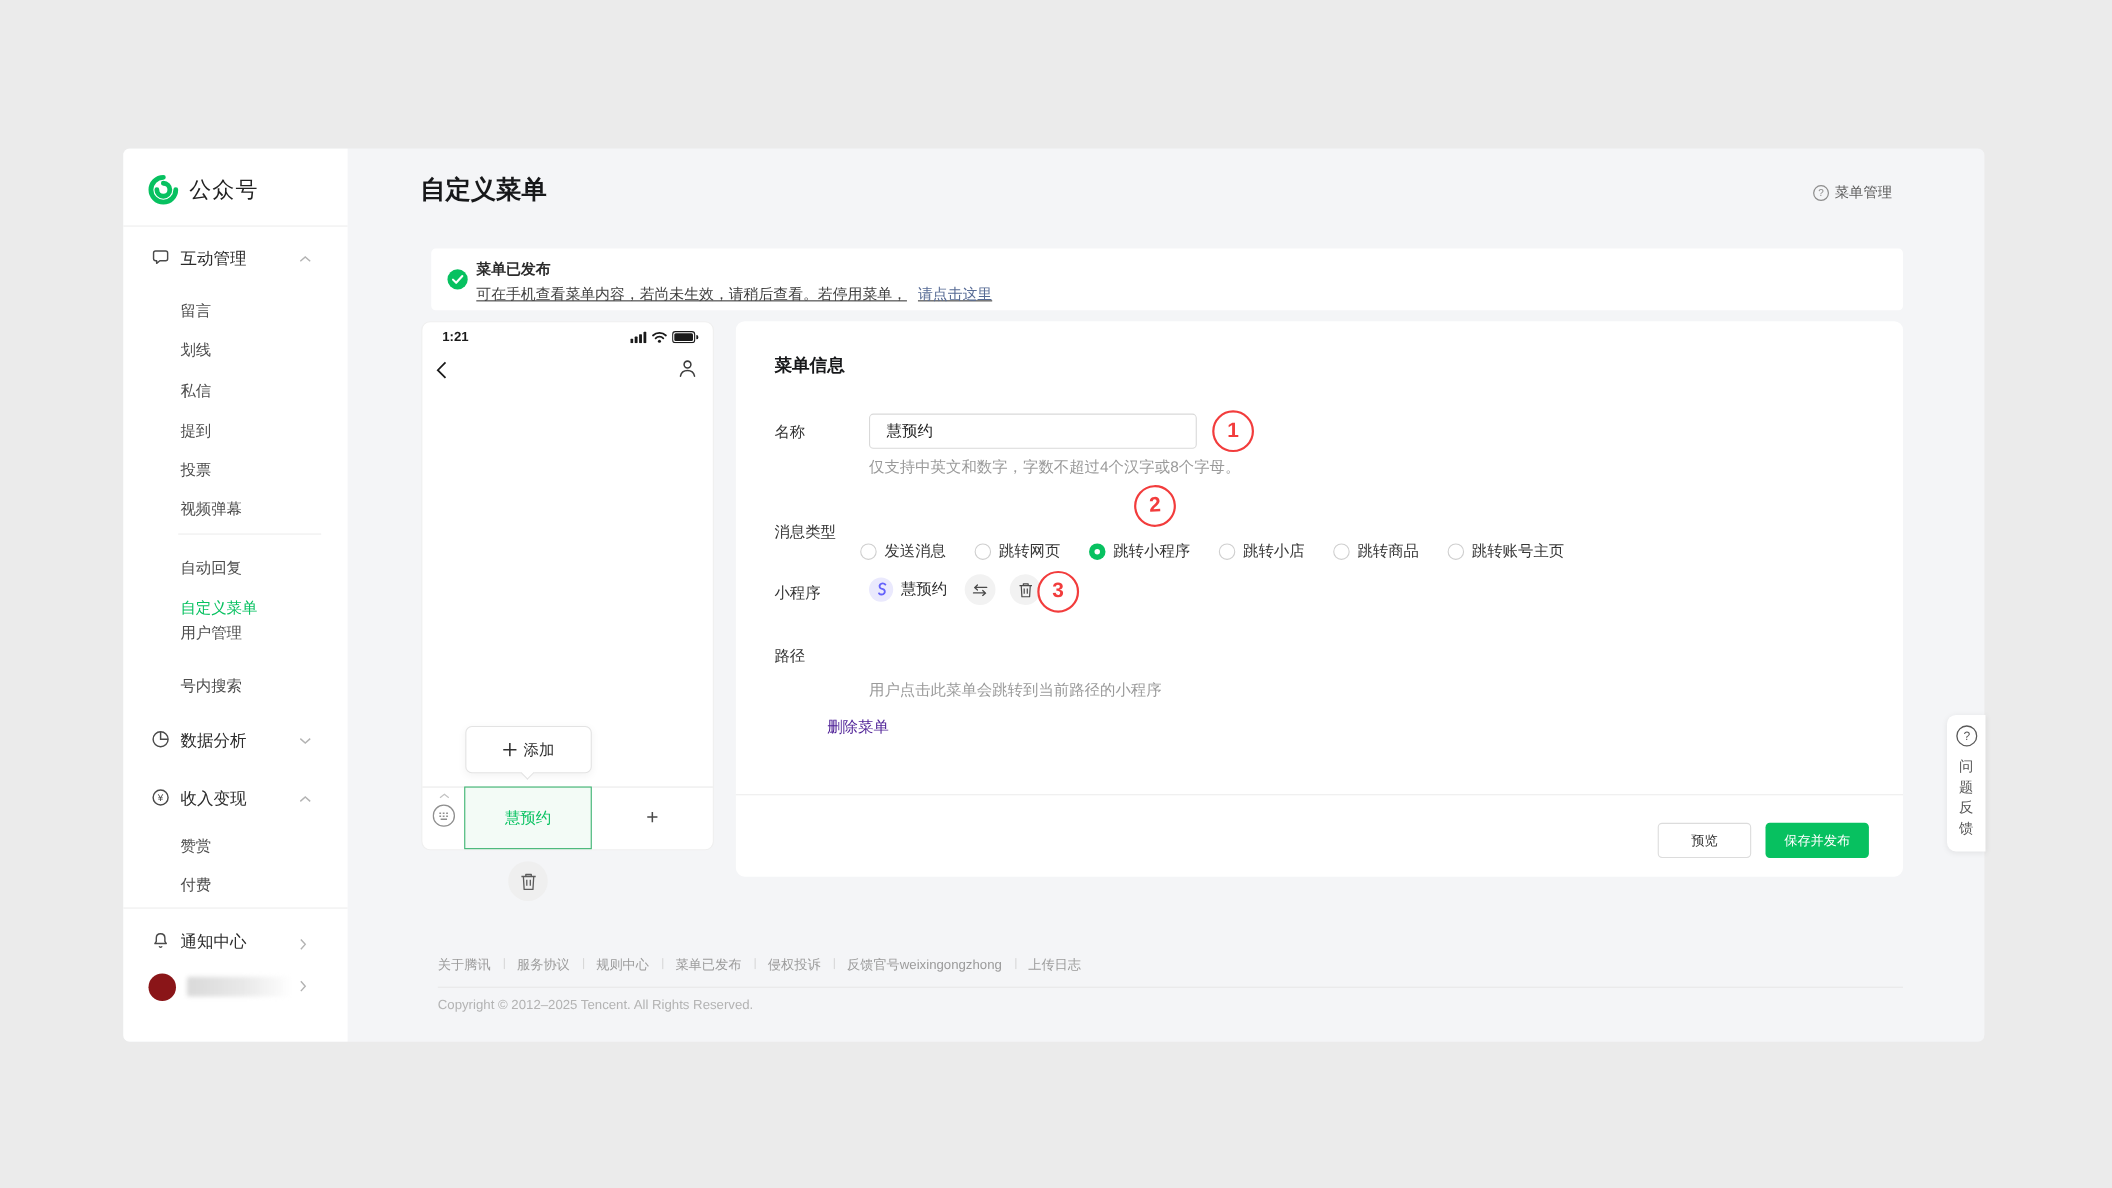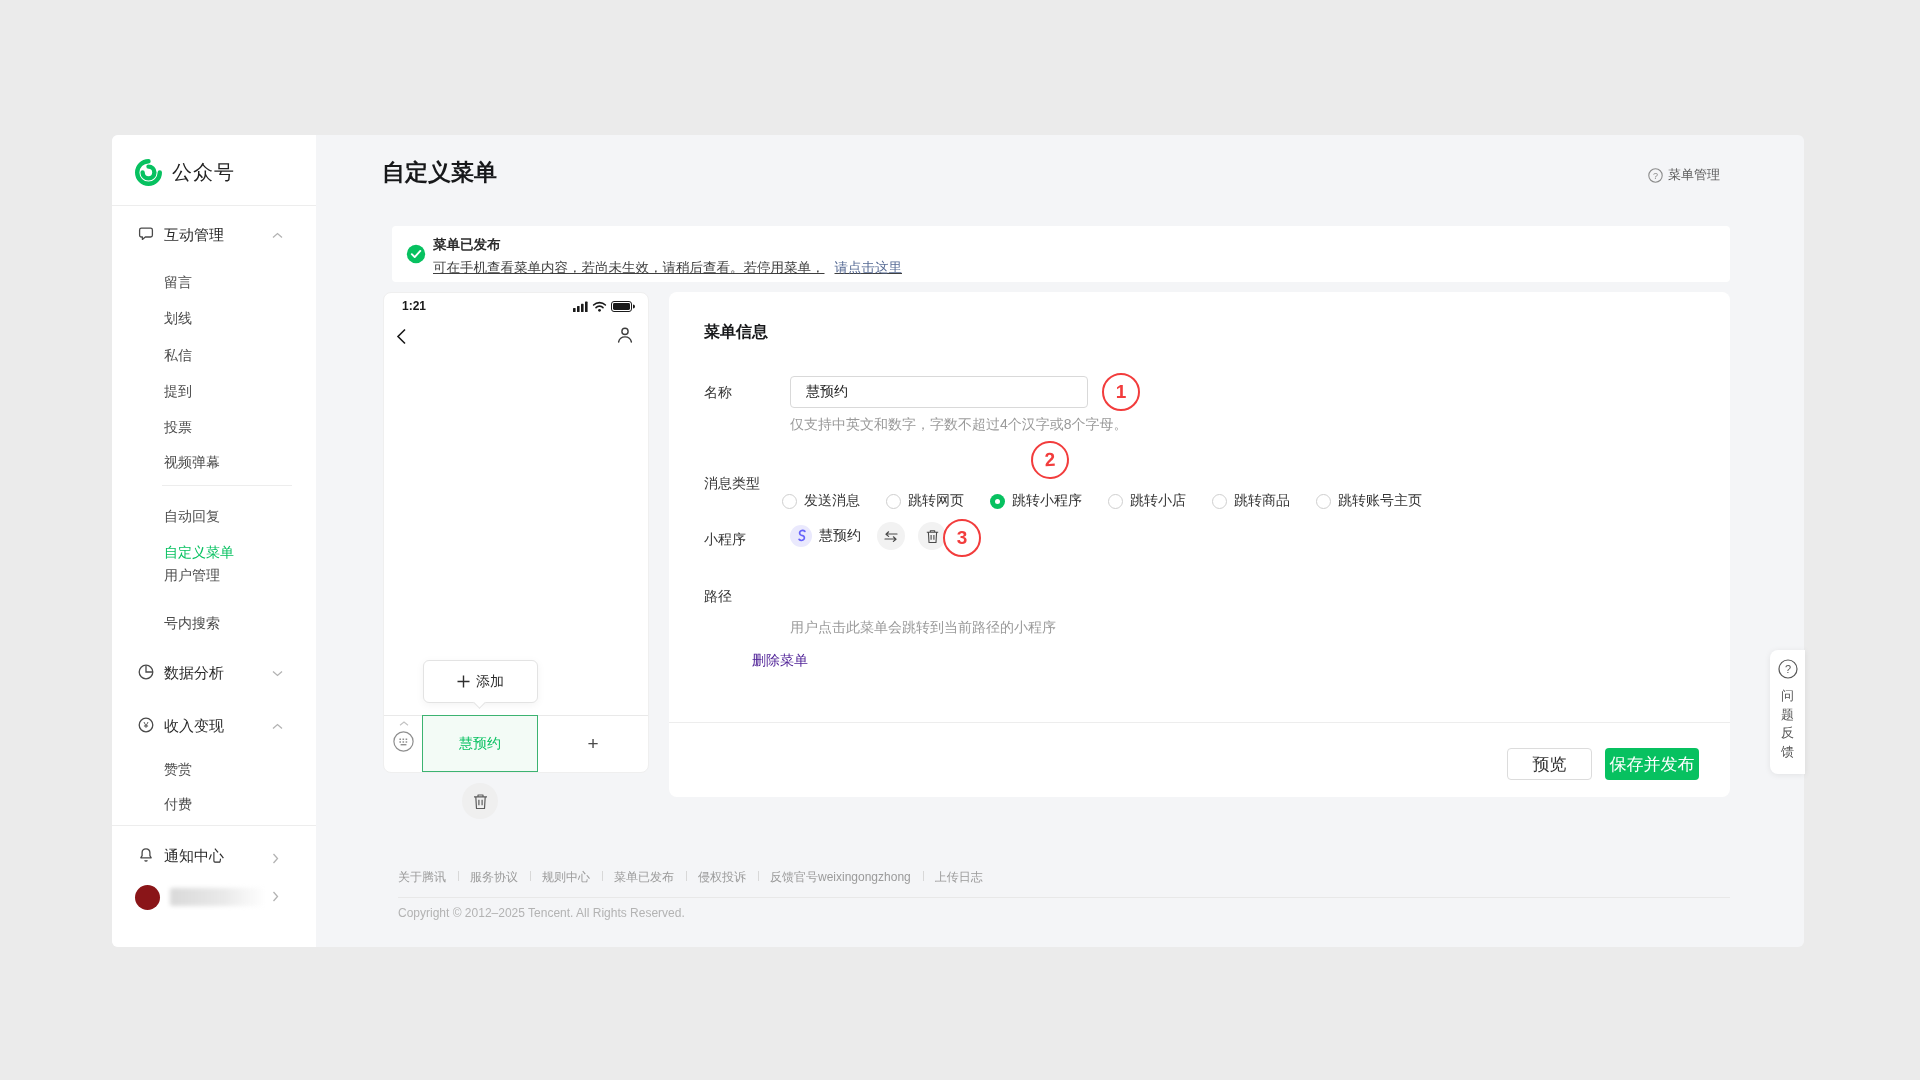--- a/index.html
+++ b/index.html
@@ -87,21 +87,21 @@
               border-radius:50%; background:#fff; }
   .mp-row { position:absolute; left:121px; top:230px; display:flex; align-items:center; }
   .mp-icon { width:22px; height:22px; border-radius:50%; background:#eae9fd; display:flex;
              align-items:center; justify-content:center; }
   .mp-name { font-size:14px; color:#2b2b2b; margin:0 16px 0 7px; }
   .icon-btn { width:28px; height:28px; border-radius:50%; background:#f2f2f2; display:flex;
               align-items:center; justify-content:center; cursor:pointer; }
   .icon-btn + .icon-btn { margin-left:13px; }
   .delete-link { position:absolute; left:35px; top:360px; font-size:14px; color:#4c1d95; cursor:pointer;margin-left:48px; }
   .form-divider { position:absolute; left:0; right:0; top:430px; border-top:1px solid #ededed; }
-  .btn { position:absolute; top:456px; height:32px; border-radius:4px; font-size:17px; cursor:pointer;
+  .btn { position:absolute; top:456px; height:32px; border-radius:4px; font-size:12px; cursor:pointer;
          display:flex; align-items:center; justify-content:center;
          font-family:"Liberation Sans","DejaVu Sans",sans-serif; }
   .btn-preview { left:838px; width:85px; background:#fff; border:1px solid #dcdcdc; color:#333; }
   .btn-save { left:936px; width:94px; background:#07c160; border:none; color:#fff; }
 
   
   .ann { position:absolute; width:38px; height:38px; border-radius:50%; border:2.5px solid #f23c3c;
          background:#fff; display:flex; align-items:center; justify-content:center;
          font-size:19px; font-weight:700; color:#f23c3c; }
   .ann1 { left:433px; top:81px; }

